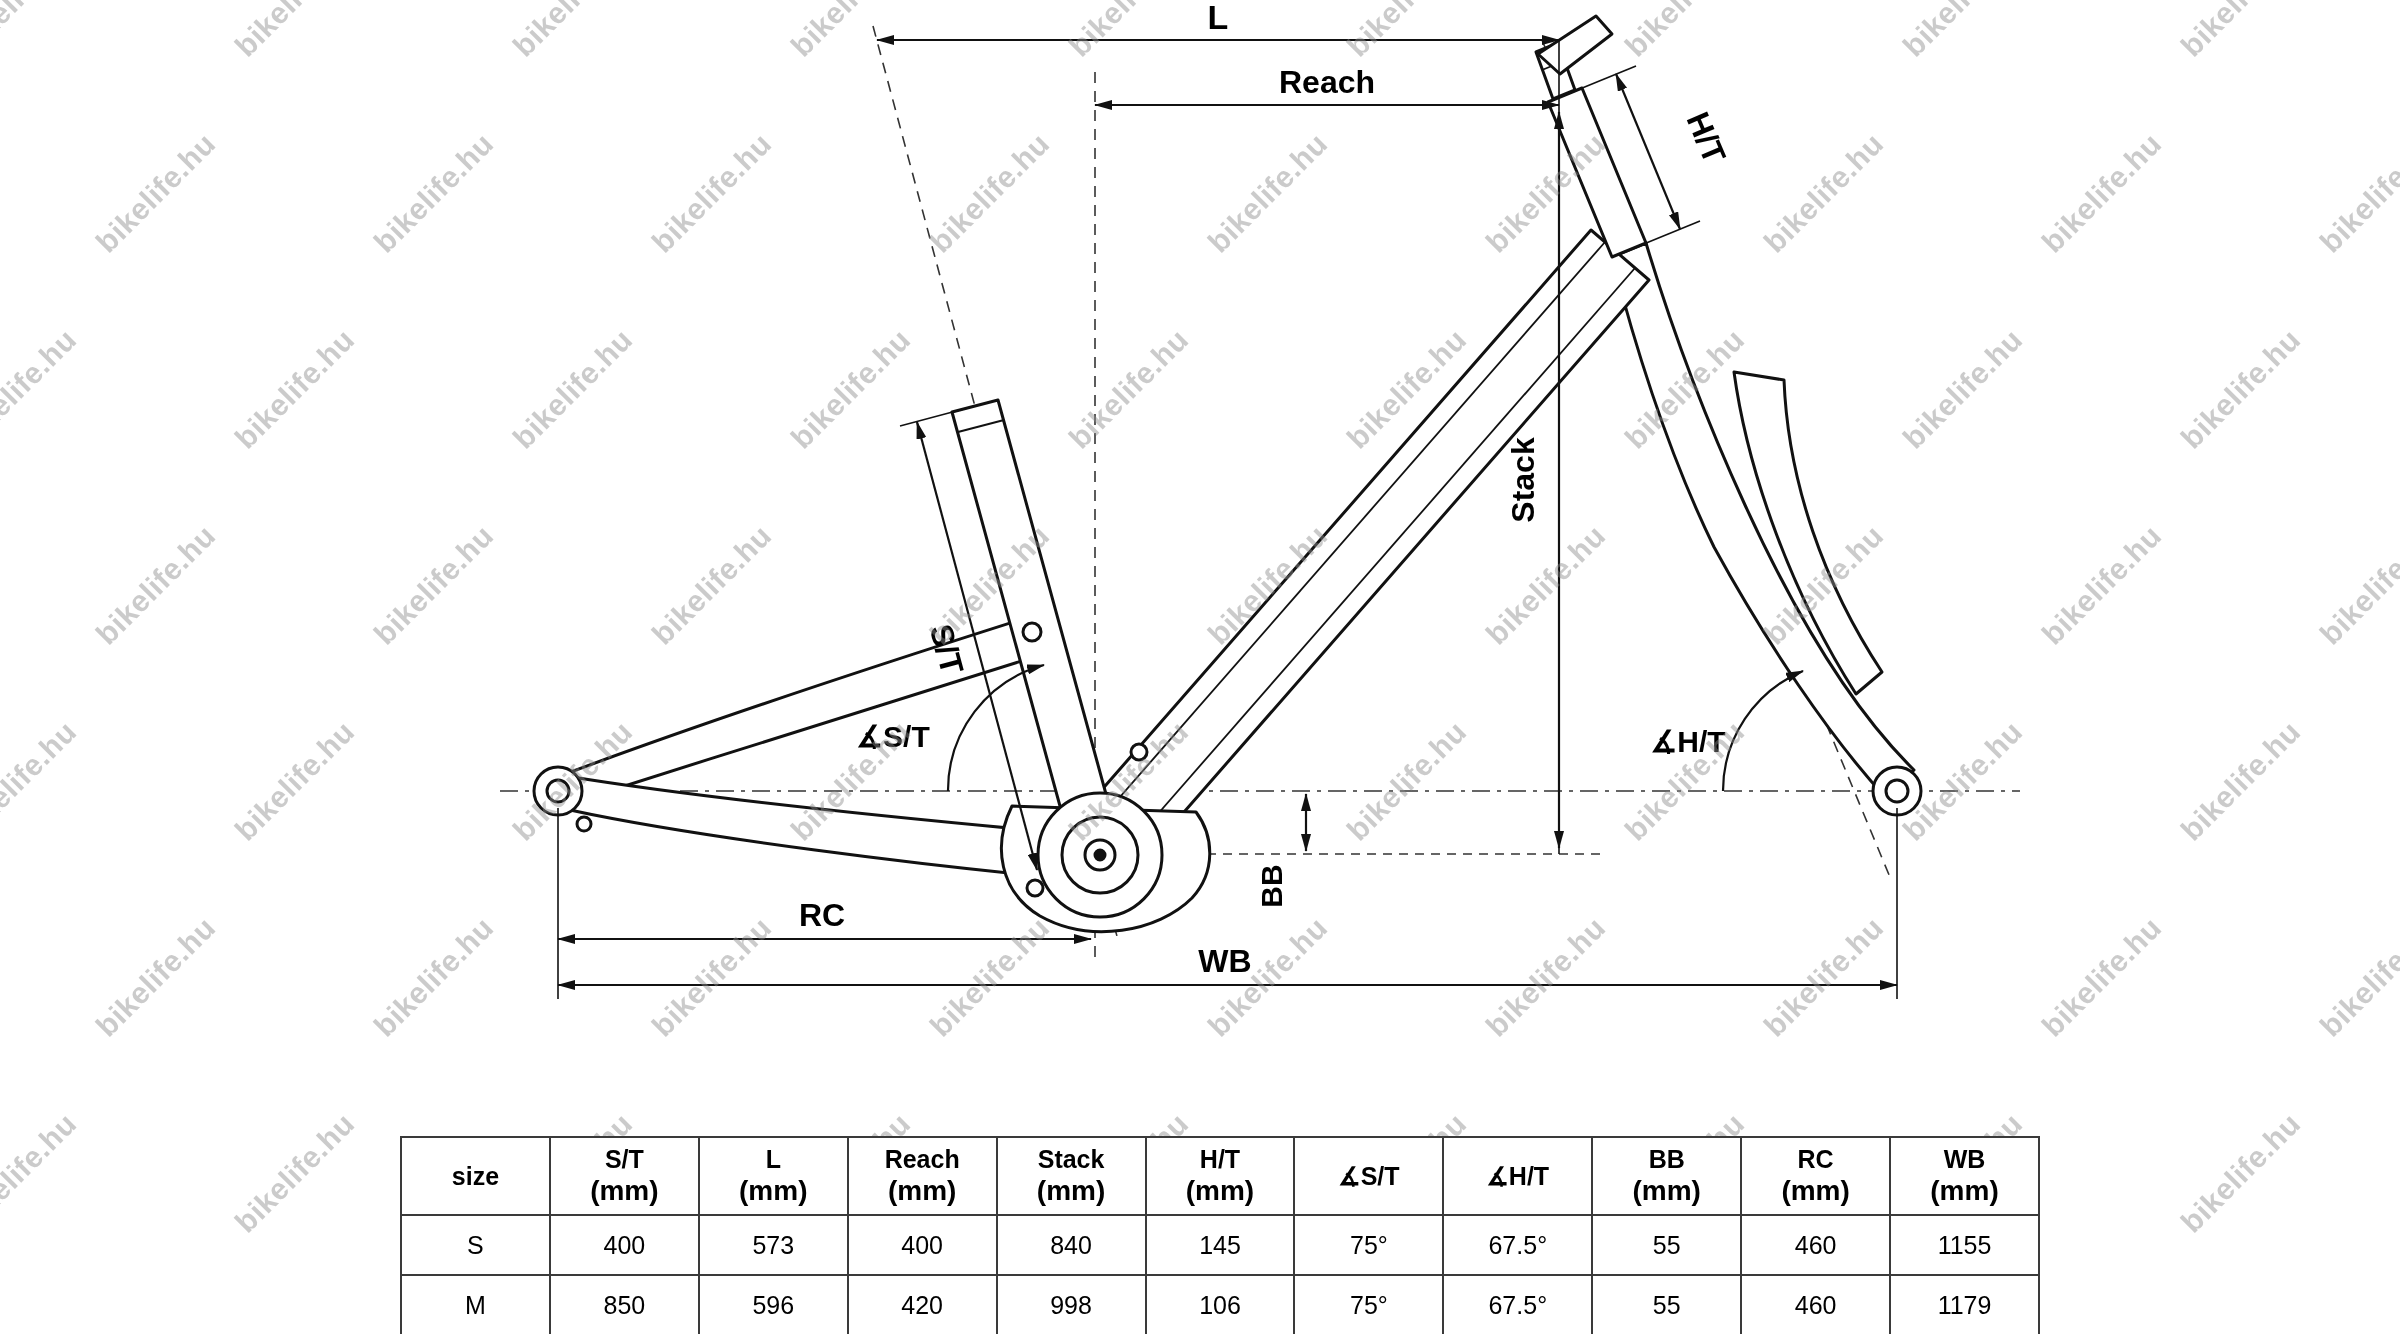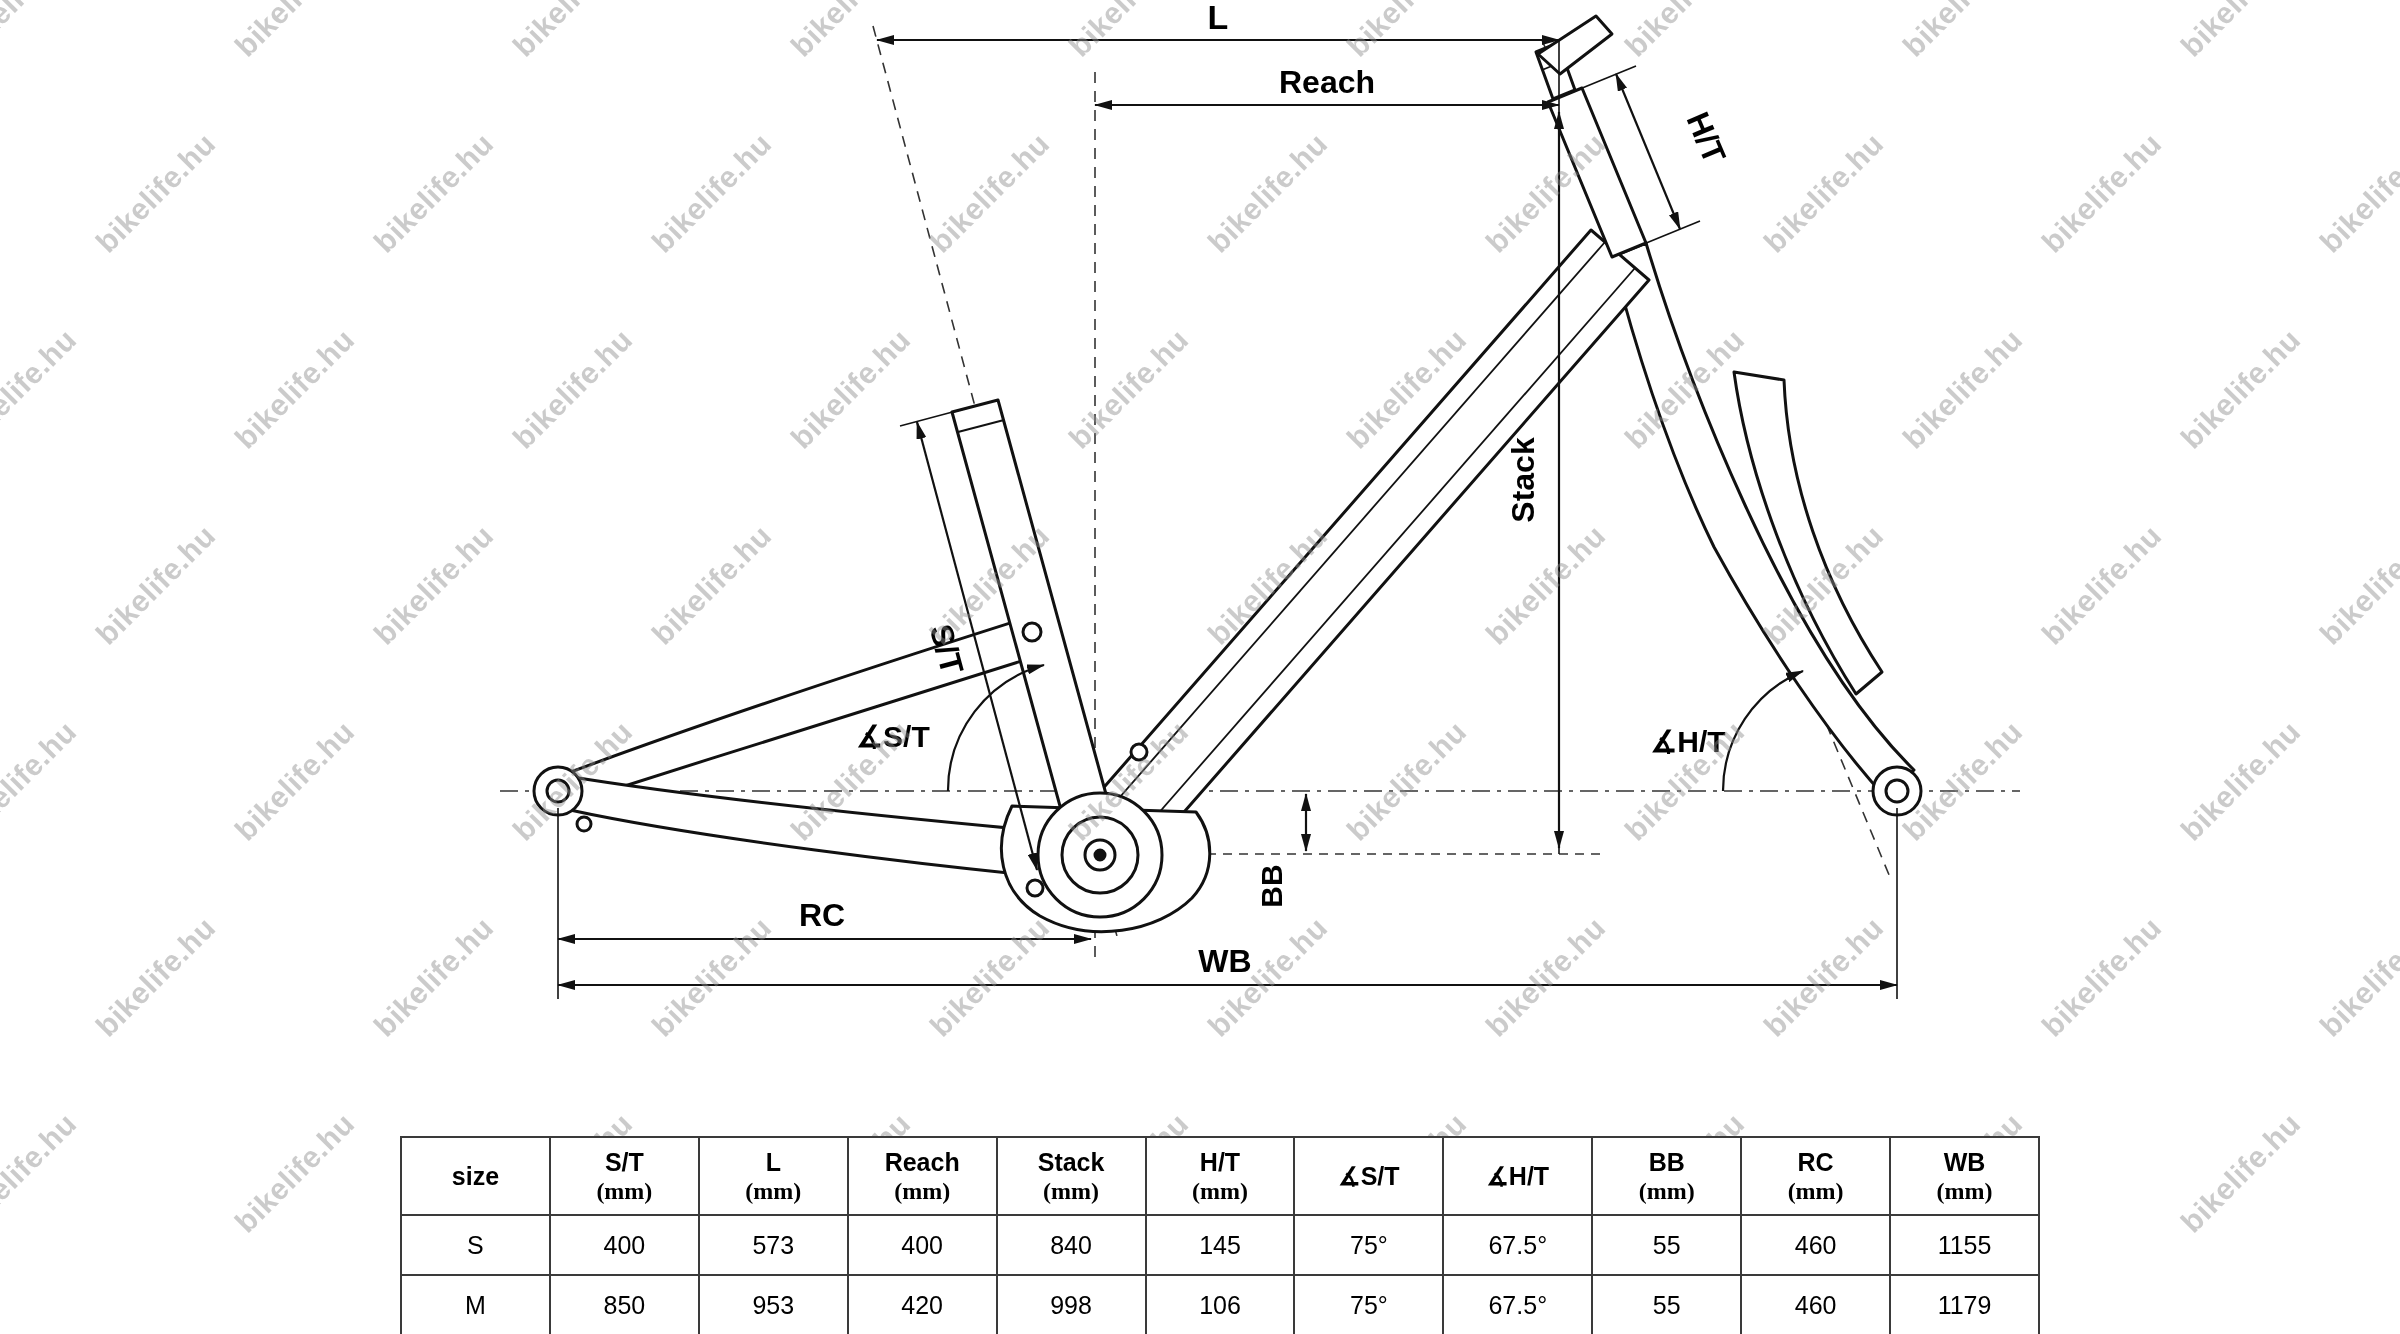--- a/index.html
+++ b/index.html
@@ -12,21 +12,21 @@
         transform:rotate(-45deg); white-space:nowrap; letter-spacing:0.5px; }
 
   svg.diagram { position:absolute; left:0; top:0; z-index:1; }
 
   .table-wrap { position:absolute; left:400px; top:1136px; width:1640px; z-index:3; background:#fff; }
   table.geo { width:100%; border-collapse:collapse; table-layout:fixed; background:#fff; color:#000; }
   table.geo th, table.geo td { border:2px solid #3a3a3a; text-align:center; vertical-align:middle; }
   table.geo th { height:78px; font-weight:bold; font-size:25px; line-height:1.2; padding:4px 0; }
   table.geo td { height:60px; font-size:25px; font-weight:normal; }
   .th-label { display:block; }
-  .th-unit { display:block; font-size:24px;font-family:Liberation Serif, serif; }
+  .th-unit { display:block; font-size:28px; }
   .th-unit:empty { display:none; }
 </style>
 </head>
 <body>
 
 <div class="page">
 
   <svg class="diagram" width="2400" height="1130" viewBox="0 0 2400 1130" xmlns="http://www.w3.org/2000/svg">
     <defs>
       <marker id="arr" viewBox="0 0 18 10" refX="17" refY="5" markerWidth="18" markerHeight="10" markerUnits="userSpaceOnUse" orient="auto-start-reverse">
@@ -240,21 +240,21 @@
           <td>145</td>
           <td>75°</td>
           <td>67.5°</td>
           <td>55</td>
           <td>460</td>
           <td>1155</td>
         </tr>
         <tr>
           <td>M</td>
           <td>850</td>
-          <td>953</td>
+          <td>596</td>
           <td>420</td>
           <td>998</td>
           <td>106</td>
           <td>75°</td>
           <td>67.5°</td>
           <td>55</td>
           <td>460</td>
           <td>1179</td>
         </tr>
       </tbody>

